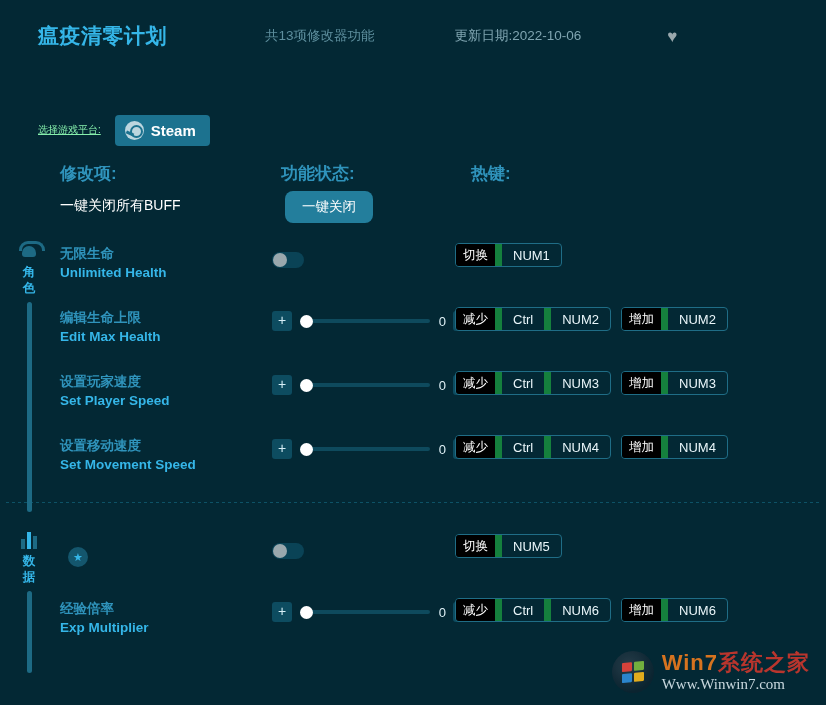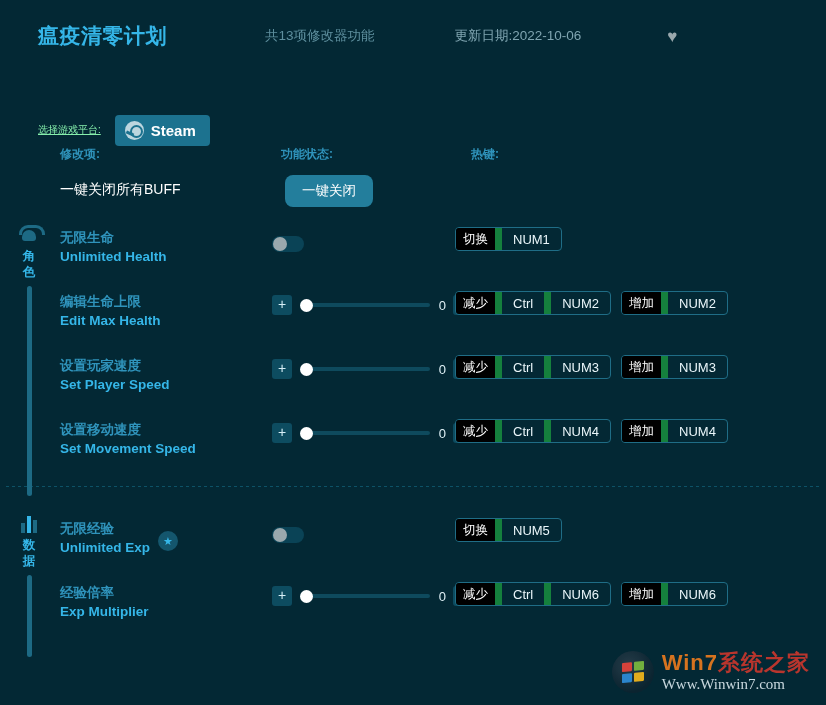--- a/index.html
+++ b/index.html
@@ -110,21 +110,22 @@
   .steam-text {
     font-size: 15px;
     font-weight: bold;
     color: #ffffff;
   }
 
   
   .col-headers {
     position: relative;
     height: 26px;
-    font-size: 12px;
+    margin-top: 16px;
+    font-size: 17px;
     color: #2f93bb;
     font-weight: bold;
   }
   .col-headers span { position: absolute; }
   .ch-mod    { left: 60px; }
   .ch-status { left: 281px; }
   .ch-hotkey { left: 471px; }
 
   
   .onekey-row {
@@ -563,24 +564,20 @@
         </div>
         <div class="rail-text">
           <div>数</div>
           <div>据</div>
         </div>
         <div class="rail-bar" style="height: 82px;"></div>
       </div>
       <div class="rows">
         <div class="mod-row">
           <div class="mod-names">
-            <div class="mod-name-stack">
-              <div class="mod-cn">无限经验</div>
-              <div class="mod-en">Unlimited Exp</div>
-            </div>
             <div class="star-badge">★</div>
           </div>
           <div class="toggle">
             <div class="knob"></div>
           </div>
           <div class="hotkeys" style="left: 455px;">
             <div class="hk-group">
               <div class="hk-action">切换</div>
               <div class="hk-key">NUM5</div>
             </div>

